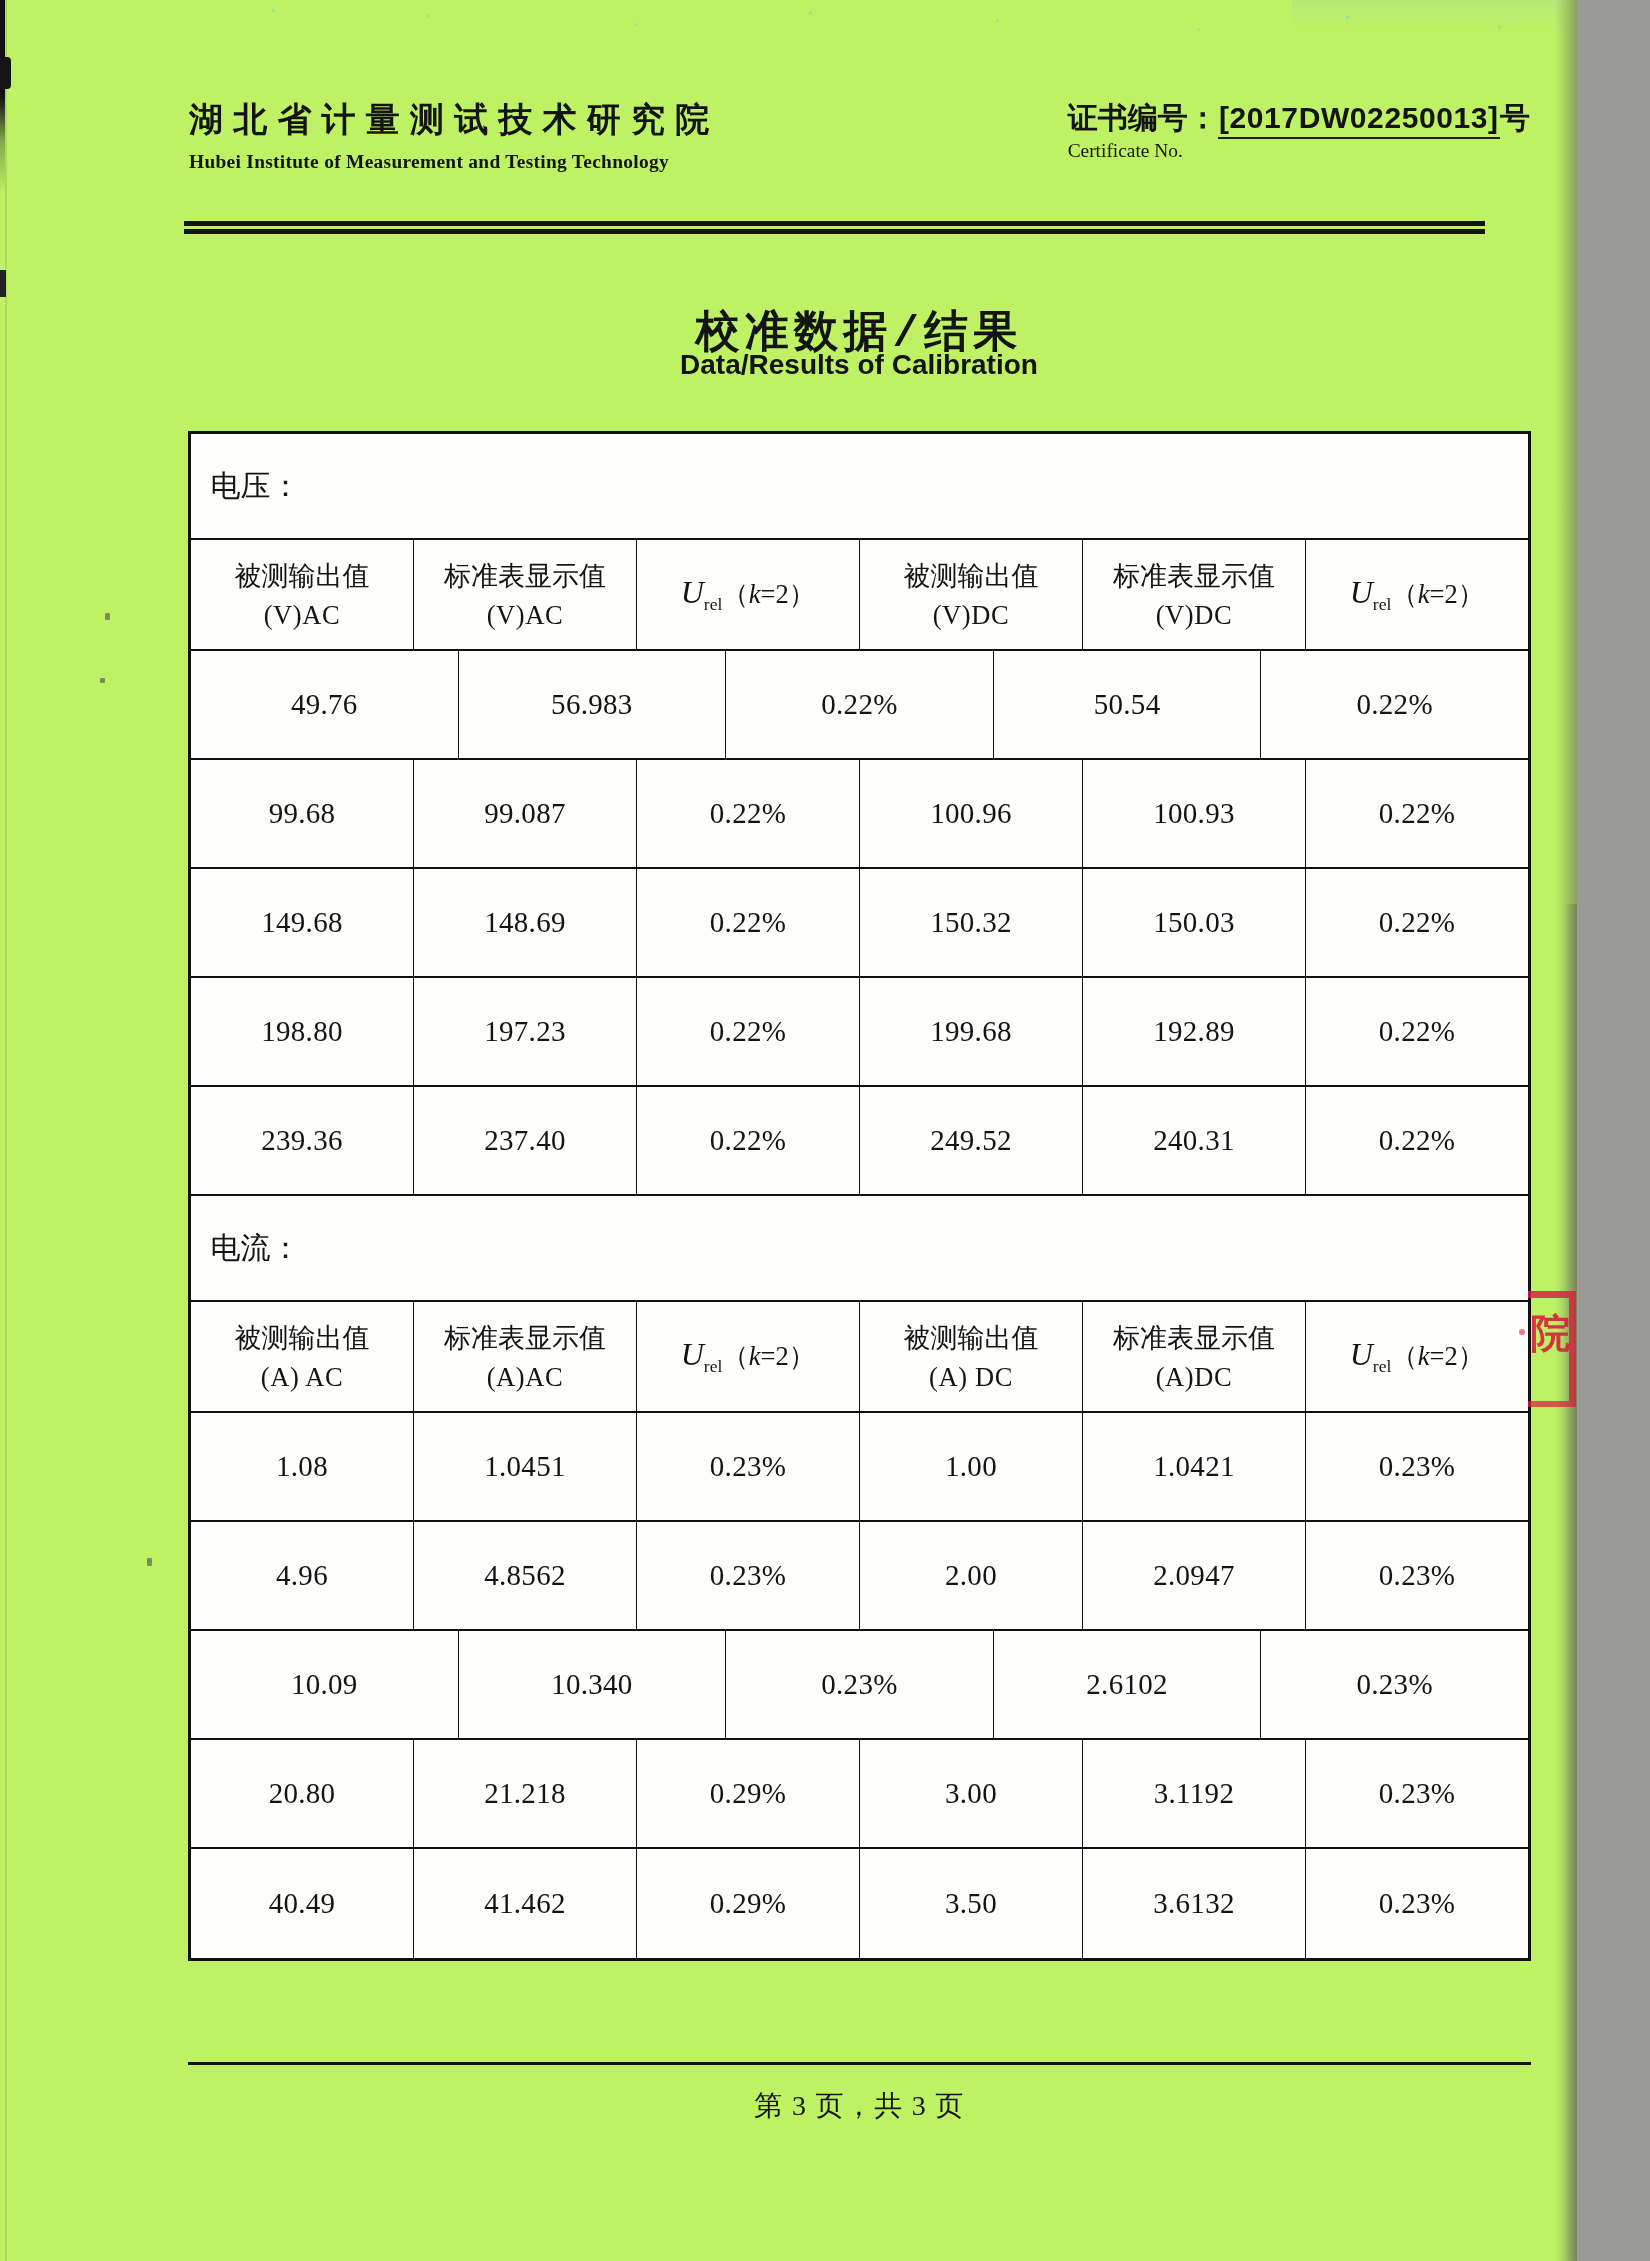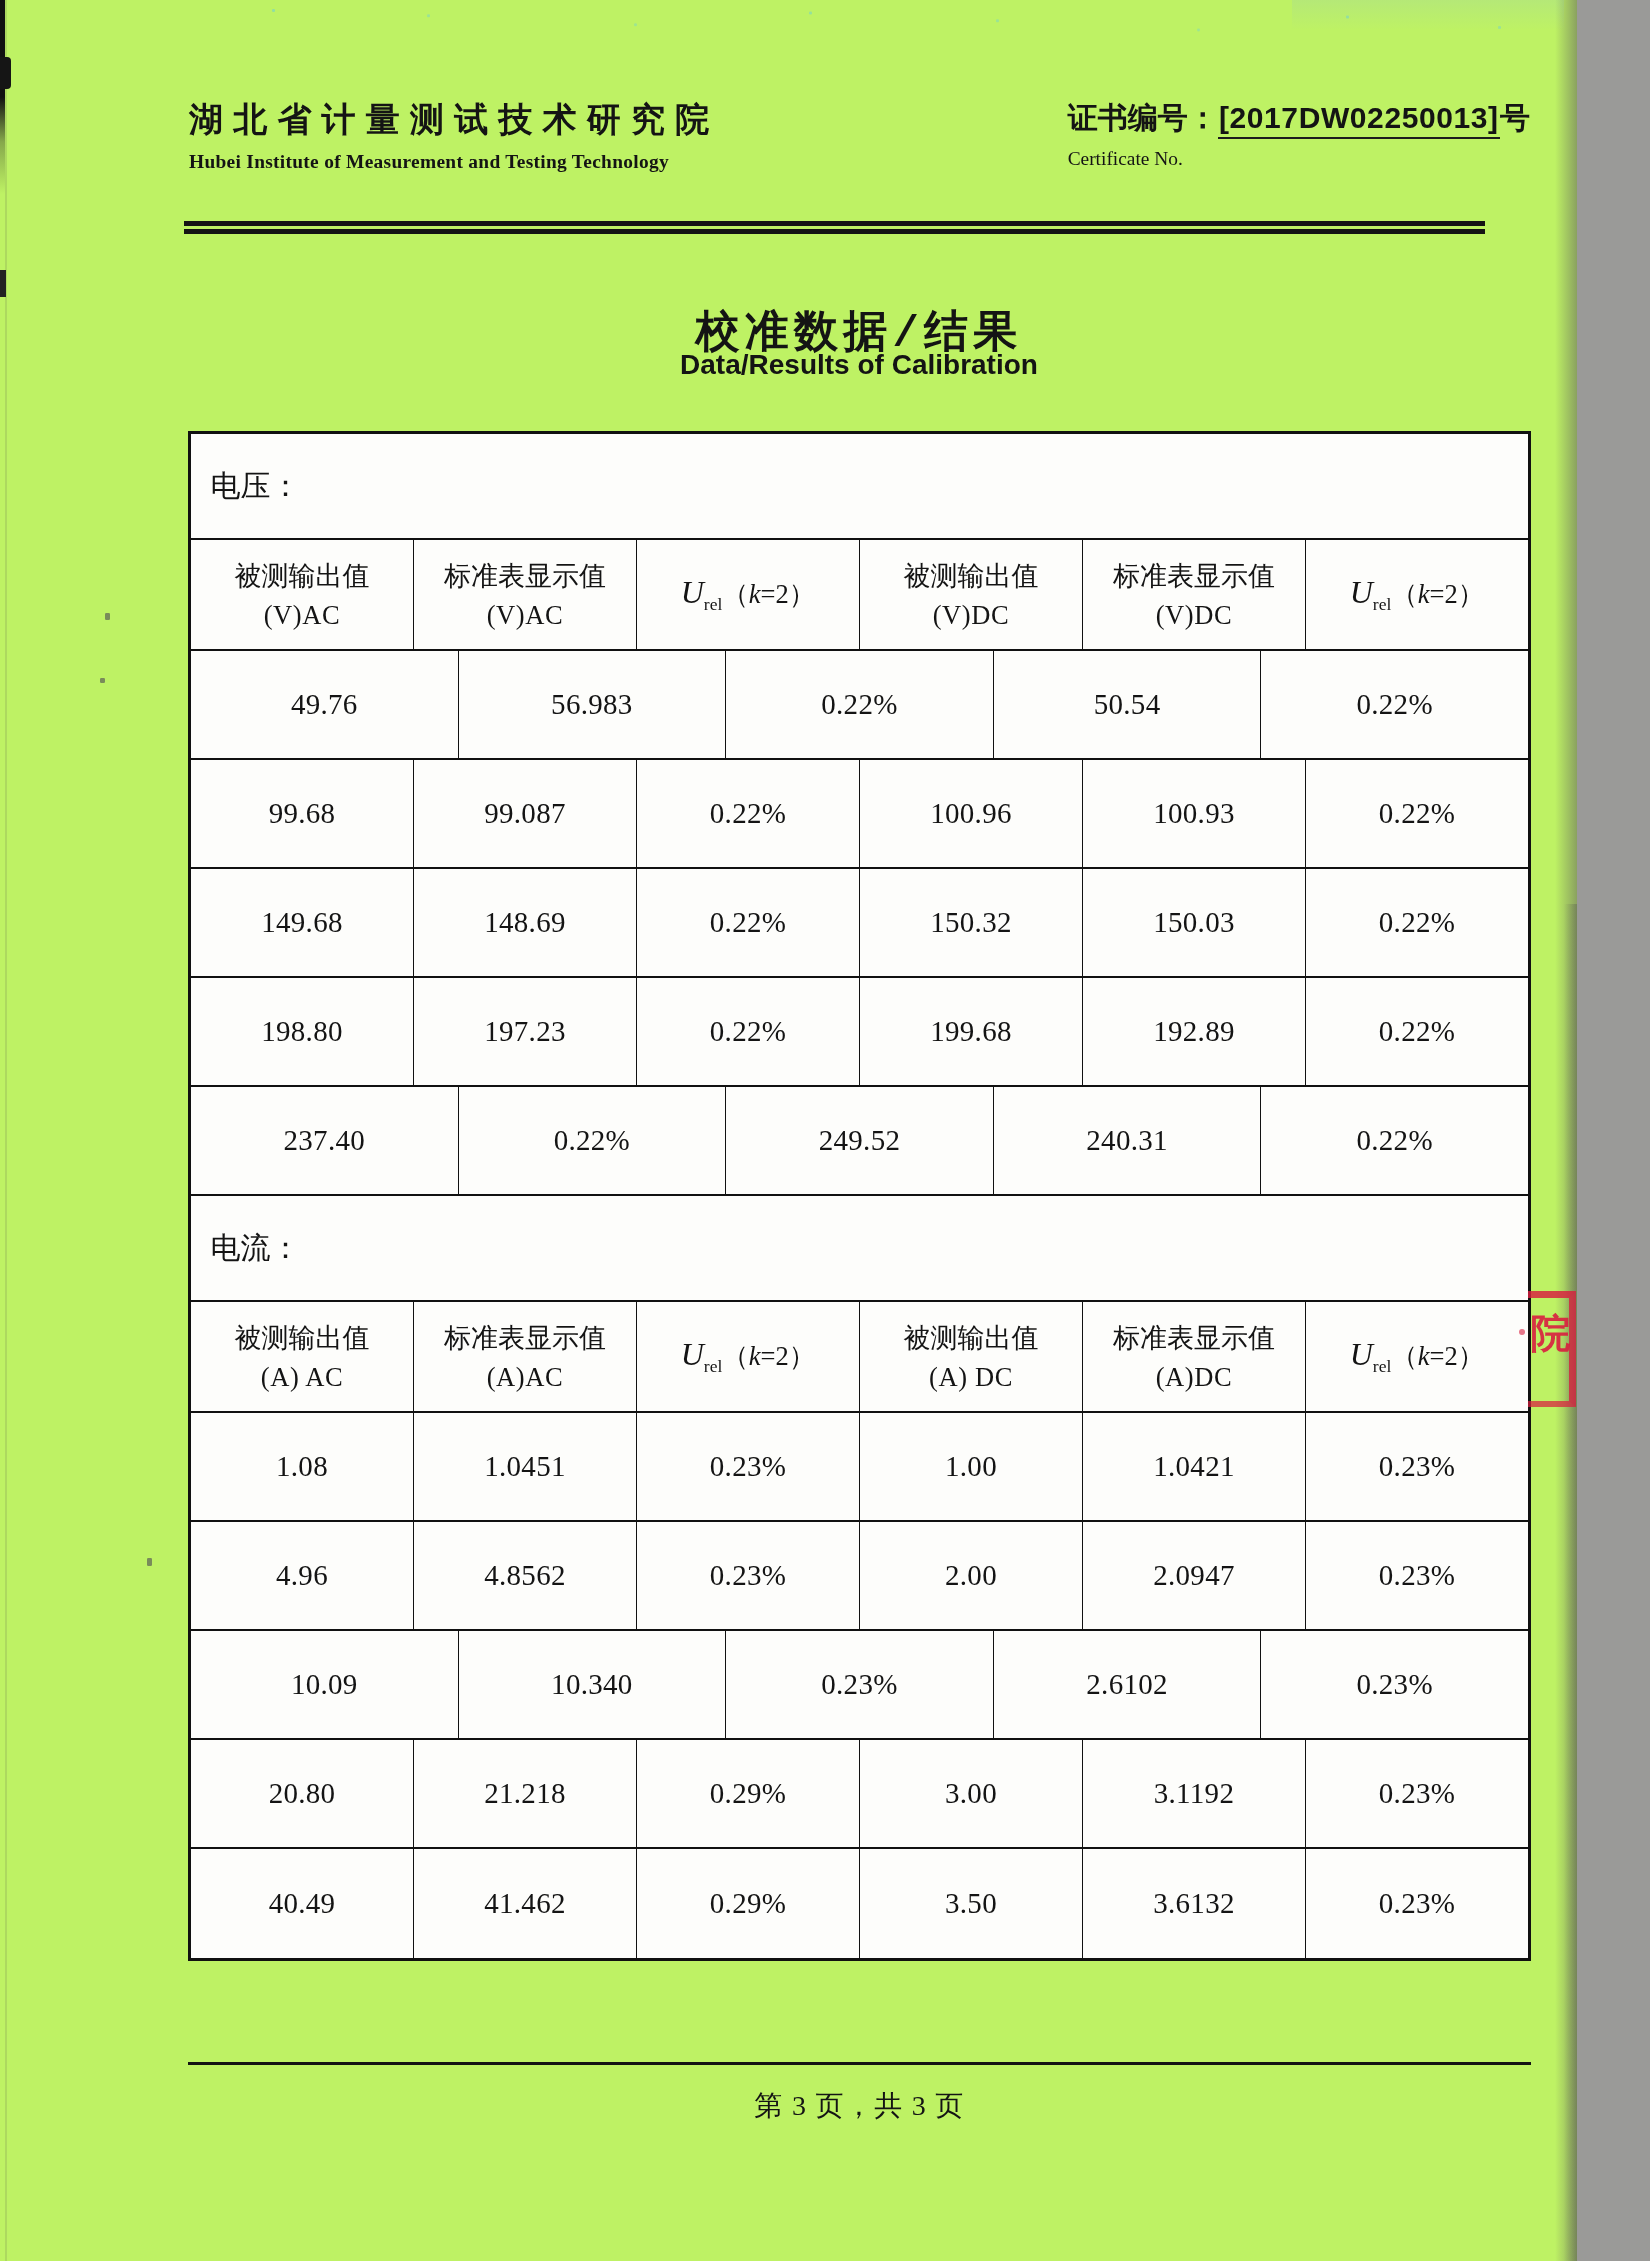--- a/index.html
+++ b/index.html
@@ -31,21 +31,21 @@
   
   .header { position:absolute; left:189px; top:97px; width:1341px; display:flex; justify-content:space-between; }
   .inst-cn { font-family:"Liberation Sans", sans-serif; font-weight:700; font-size:34px; letter-spacing:.30em; white-space:nowrap; }
   .inst-en { font-family:"Liberation Serif", serif; font-weight:700; font-size:19.4px; margin-top:7.8px; letter-spacing:0.3px; }
   .cert { margin-top:1.3px; }
   .cert-line { font-size:30px; white-space:nowrap; }
   .cert-label { font-family:"Liberation Sans", sans-serif; font-weight:700; }
   .cert-no { font-family:"Liberation Sans", sans-serif; font-weight:700; letter-spacing:0.6px;
     border-bottom:2.6px solid #1c1c1c; padding:0 1.3px 3.2px 1.3px; }
   .cert-suffix { font-family:"Liberation Sans", sans-serif; font-weight:700; }
-  .cert-en { font-size:19.4px; margin-top:9px; }
+  .cert-en { font-size:19.4px; margin-top:1px; }
   
   .double-rule { position:absolute; left:184px; top:221px; width:1301px; }
   .double-rule div { height:4.5px; background:#141414; }
   .double-rule div:first-child { margin-bottom:3.9px; }
   .title { position:absolute; left:188px; top:269px; width:1342px; text-align:center;
     font-family:Liberation Mono, monospace; font-weight:700; font-size:44px; letter-spacing:5.2px;margin-top:33px; }
   .subtitle { position:absolute; left:188px; top:349px; width:1342px; text-align:center;
     font-family:"Liberation Sans", sans-serif; font-weight:700; font-size:28px; }
   
   .cal-table { position:absolute; left:188px; top:431px; width:1343px;
@@ -217,20 +217,23 @@
         </div>
         <div class="t-cell data-cell">
           <span>192.89</span>
         </div>
         <div class="t-cell data-cell">
           <span>0.22%</span>
         </div>
       </div>
       <div class="t-row data-row">
         <div class="t-cell data-cell">
+          <span>239.36</span>
+        </div>
+        <div class="t-cell data-cell">
           <span>237.40</span>
         </div>
         <div class="t-cell data-cell">
           <span>0.22%</span>
         </div>
         <div class="t-cell data-cell">
           <span>249.52</span>
         </div>
         <div class="t-cell data-cell">
           <span>240.31</span>

